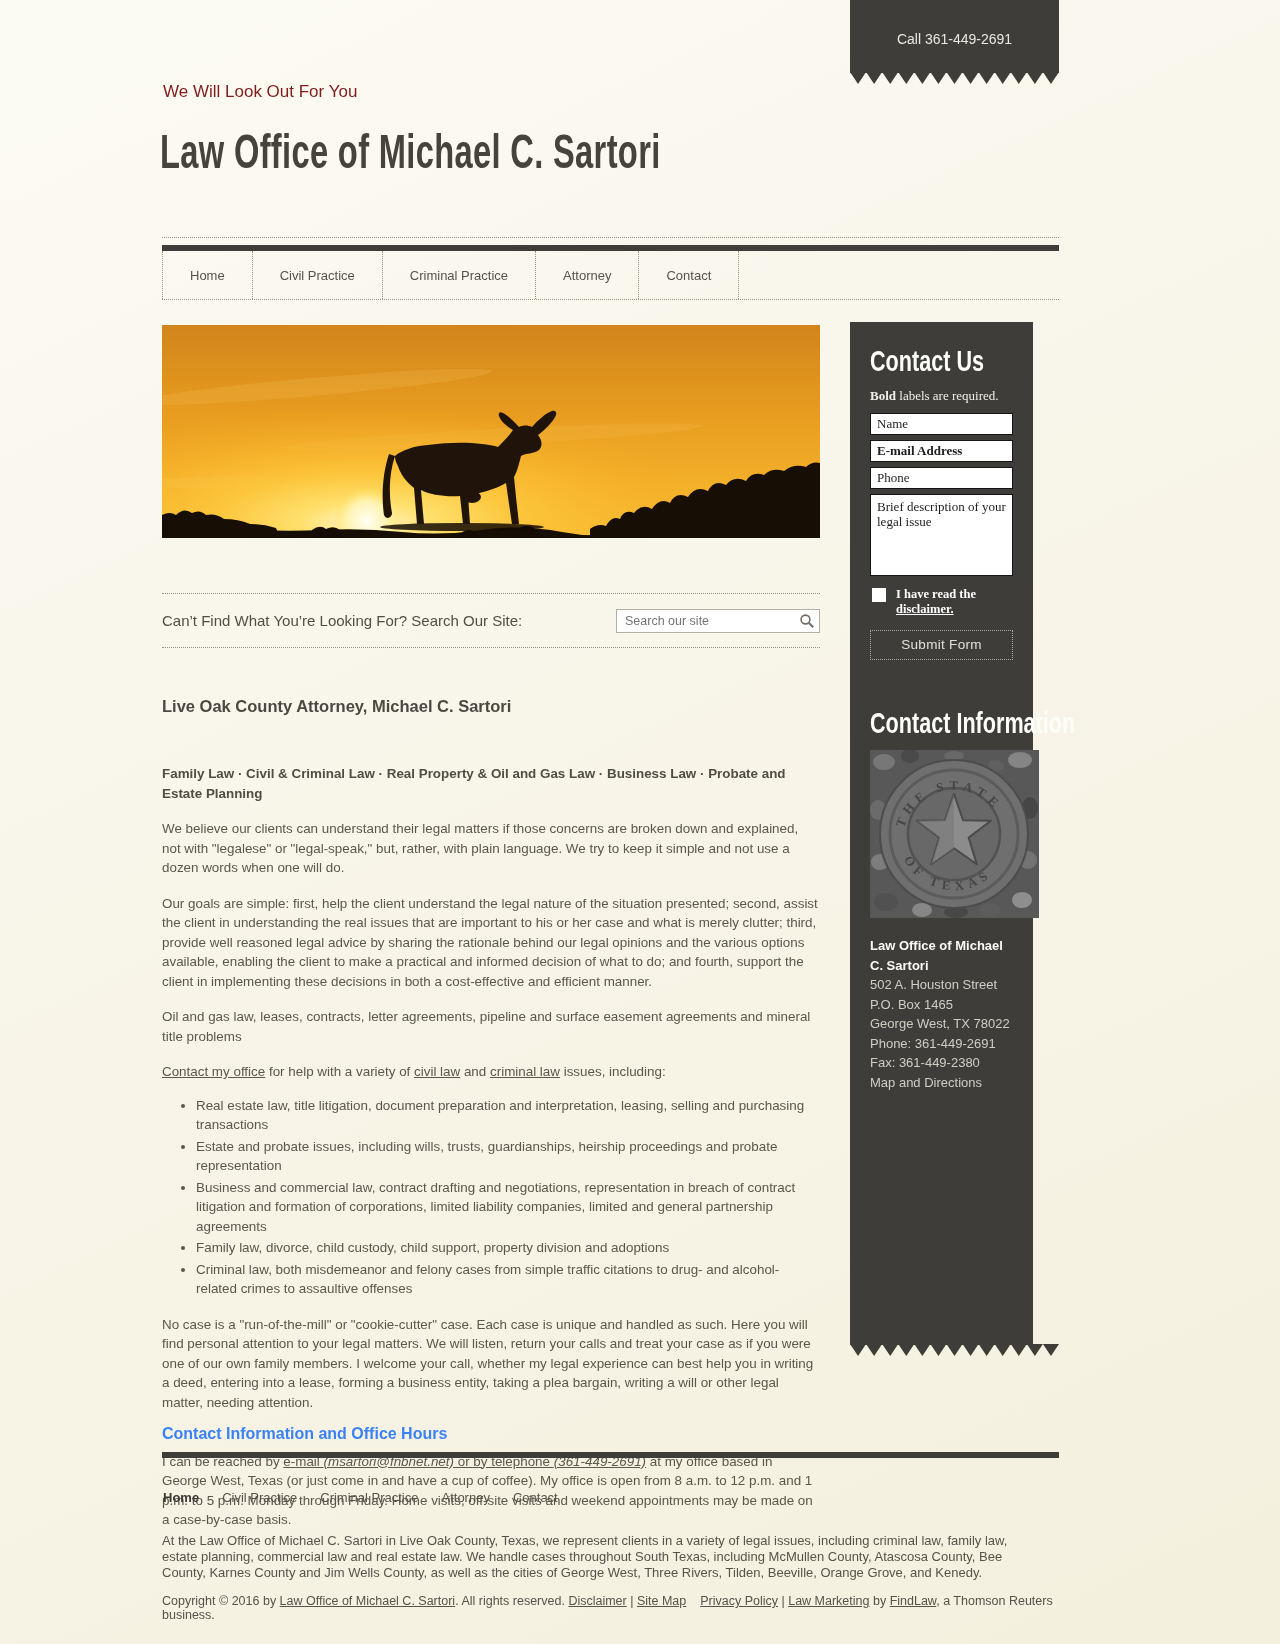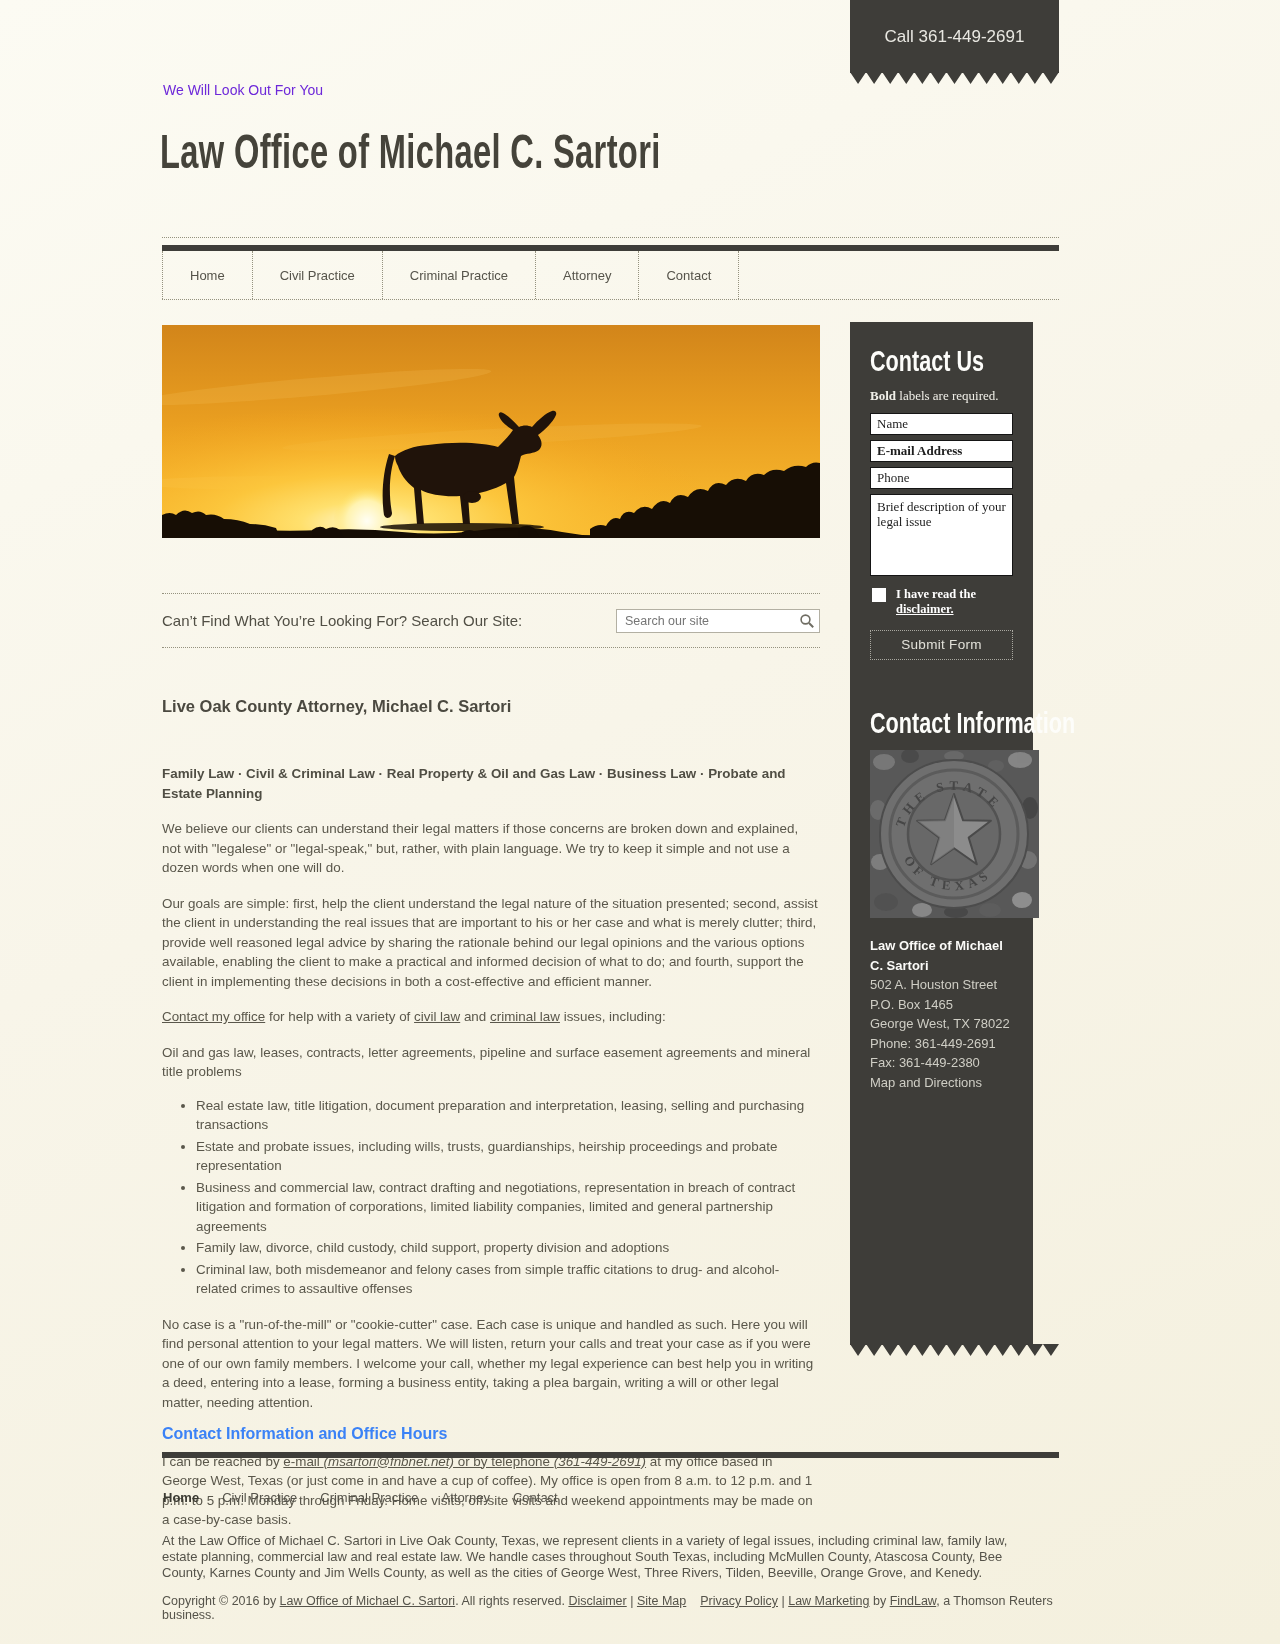--- a/index.html
+++ b/index.html
@@ -7,25 +7,25 @@
   body {
     font-family:"Liberation Sans","DejaVu Sans",sans-serif;
     background:linear-gradient(155deg,#fcfbf3 0%,#f8f5e9 45%,#f4f0de 100%);
     color:#5a574b;
   }
   .page { position:relative; width:1280px; height:1644px; overflow:hidden; }
 
   
   .call-banner {
     position:absolute; left:850px; top:0; width:209px; height:73px;
-    background:#3e3d39; color:#e9e8e2; font-size:17px;
+    background:#3e3d39; color:#e9e8e2; font-size:14px;
     display:flex; align-items:flex-end; justify-content:center; padding-bottom:26px;
   }
   .call-banner svg.zig { position:absolute; left:0; bottom:-11px; width:209px; height:12px; display:block; }
-  .tagline { position:absolute; left:163px; top:82px; font-size:14px; color:#6d28d9; }
+  .tagline { position:absolute; left:163px; top:82px; font-size:17px; color:#7f1d1d; }
   .site-title {
     position:absolute; left:160px; top:124px; font-size:48px; font-weight:700; color:#45433a;
     transform:scaleX(.68); transform-origin:0 0; white-space:nowrap; letter-spacing:.5px;
   }
   .condensed { display:inline-block; transform:scaleX(.72); transform-origin:0 50%; white-space:nowrap; }
 
   
   .nav { position:absolute; left:162px; top:237px; width:897px; border-top:1px dotted #95927f; padding-top:7px; }
   .nav-bar { height:6px; background:#3e3d39; }
   .nav-items { display:flex; border-bottom:1px dotted #95927f; height:49px; }
@@ -190,22 +190,22 @@
         <line x1="10" y1="10" x2="14.2" y2="14.2" stroke="#6f6d63" stroke-width="2"></line>
       </svg>
     </div>
   </div>
 
   <div class="main">
     <h1>Live Oak County Attorney, Michael C. Sartori</h1>
     <div class="practice-line">Family Law · Civil &amp; Criminal Law · Real Property &amp; Oil and Gas Law · Business Law · Probate and Estate Planning</div>
     <p>We believe our clients can understand their legal matters if those concerns are broken down and explained, not with "legalese" or "legal-speak," but, rather, with plain language. We try to keep it simple and not use a dozen words when one will do.</p>
     <p>Our goals are simple: first, help the client understand the legal nature of the situation presented; second, assist the client in understanding the real issues that are important to his or her case and what is merely clutter; third, provide well reasoned legal advice by sharing the rationale behind our legal opinions and the various options available, enabling the client to make a practical and informed decision of what to do; and fourth, support the client in implementing these decisions in both a cost-effective and efficient manner.</p>
+    <p>Oil and gas law, leases, contracts, letter agreements, pipeline and surface easement agreements and mineral title problems</p>
     <p><a class="lnk">Contact my office</a><span> for help with a variety of </span><a class="lnk">civil law</a><span> and </span><a class="lnk">criminal law</a><span> issues, including:</span></p>
-    <p>Oil and gas law, leases, contracts, letter agreements, pipeline and surface easement agreements and mineral title problems</p>
     <ul>
       <li>Real estate law, title litigation, document preparation and interpretation, leasing, selling and purchasing transactions</li>
       <li>Estate and probate issues, including wills, trusts, guardianships, heirship proceedings and probate representation</li>
       <li>Business and commercial law, contract drafting and negotiations, representation in breach of contract litigation and formation of corporations, limited liability companies, limited and general partnership agreements</li>
       <li>Family law, divorce, child custody, child support, property division and adoptions</li>
       <li>Criminal law, both misdemeanor and felony cases from simple traffic citations to drug- and alcohol-related crimes to assaultive offenses</li>
     </ul>
     <p>No case is a "run-of-the-mill" or "cookie-cutter" case. Each case is unique and handled as such. Here you will find personal attention to your legal matters. We will listen, return your calls and treat your case as if you were one of our own family members. I welcome your call, whether my legal experience can best help you in writing a deed, entering into a lease, forming a business entity, taking a plea bargain, writing a will or other legal matter, needing attention.</p>
     <h2>Contact Information and Office Hours</h2>
     <p class="tight"><span>I can be reached by </span><a class="lnk"><span>e-mail </span><i>(msartori@fnbnet.net)</i><span> or by telephone </span><i>(361-449-2691)</i></a><span> at my office based in George West, Texas (or just come in and have a cup of coffee). My office is open from 8 a.m. to 12 p.m. and 1 p.m. to 5 p.m. Monday through Friday. Home visits, off-site visits and weekend appointments may be made on a case-by-case basis.</span></p>

